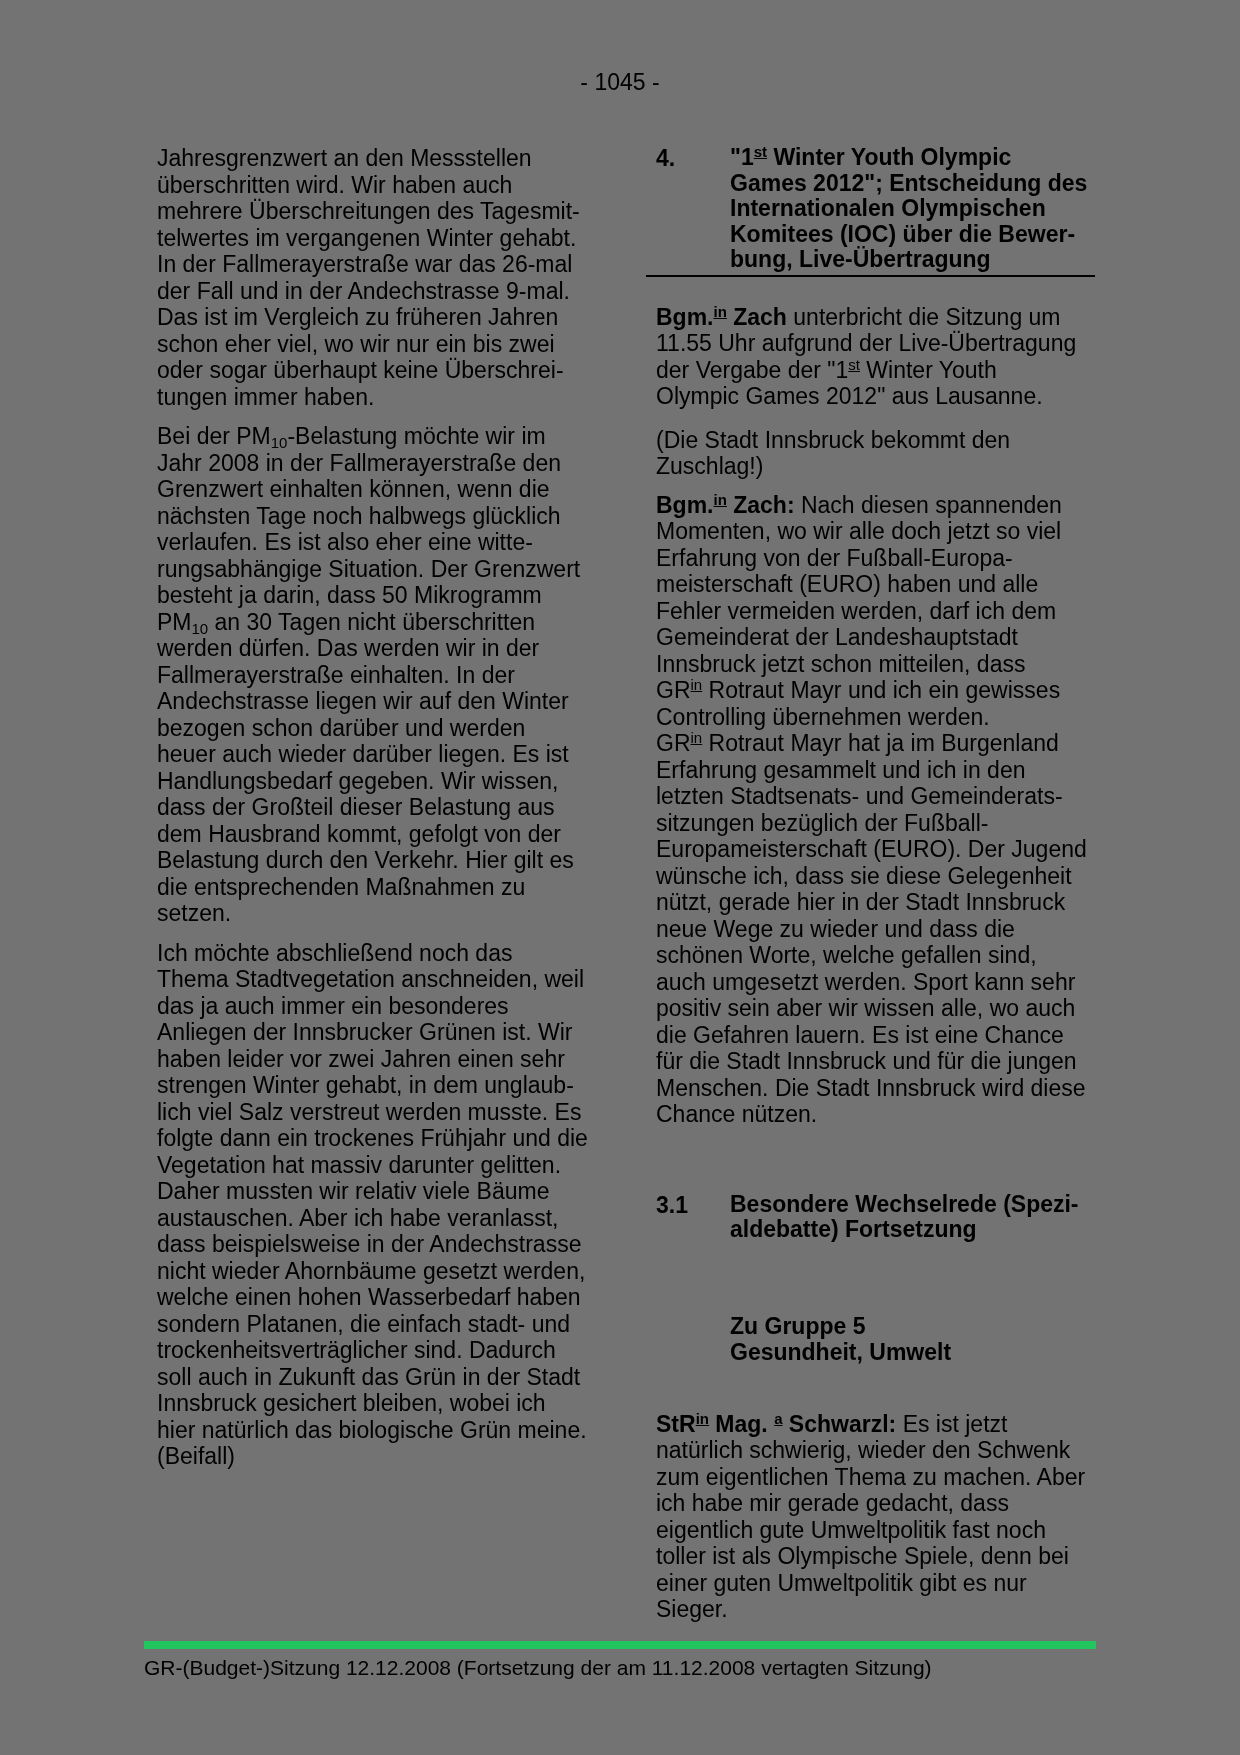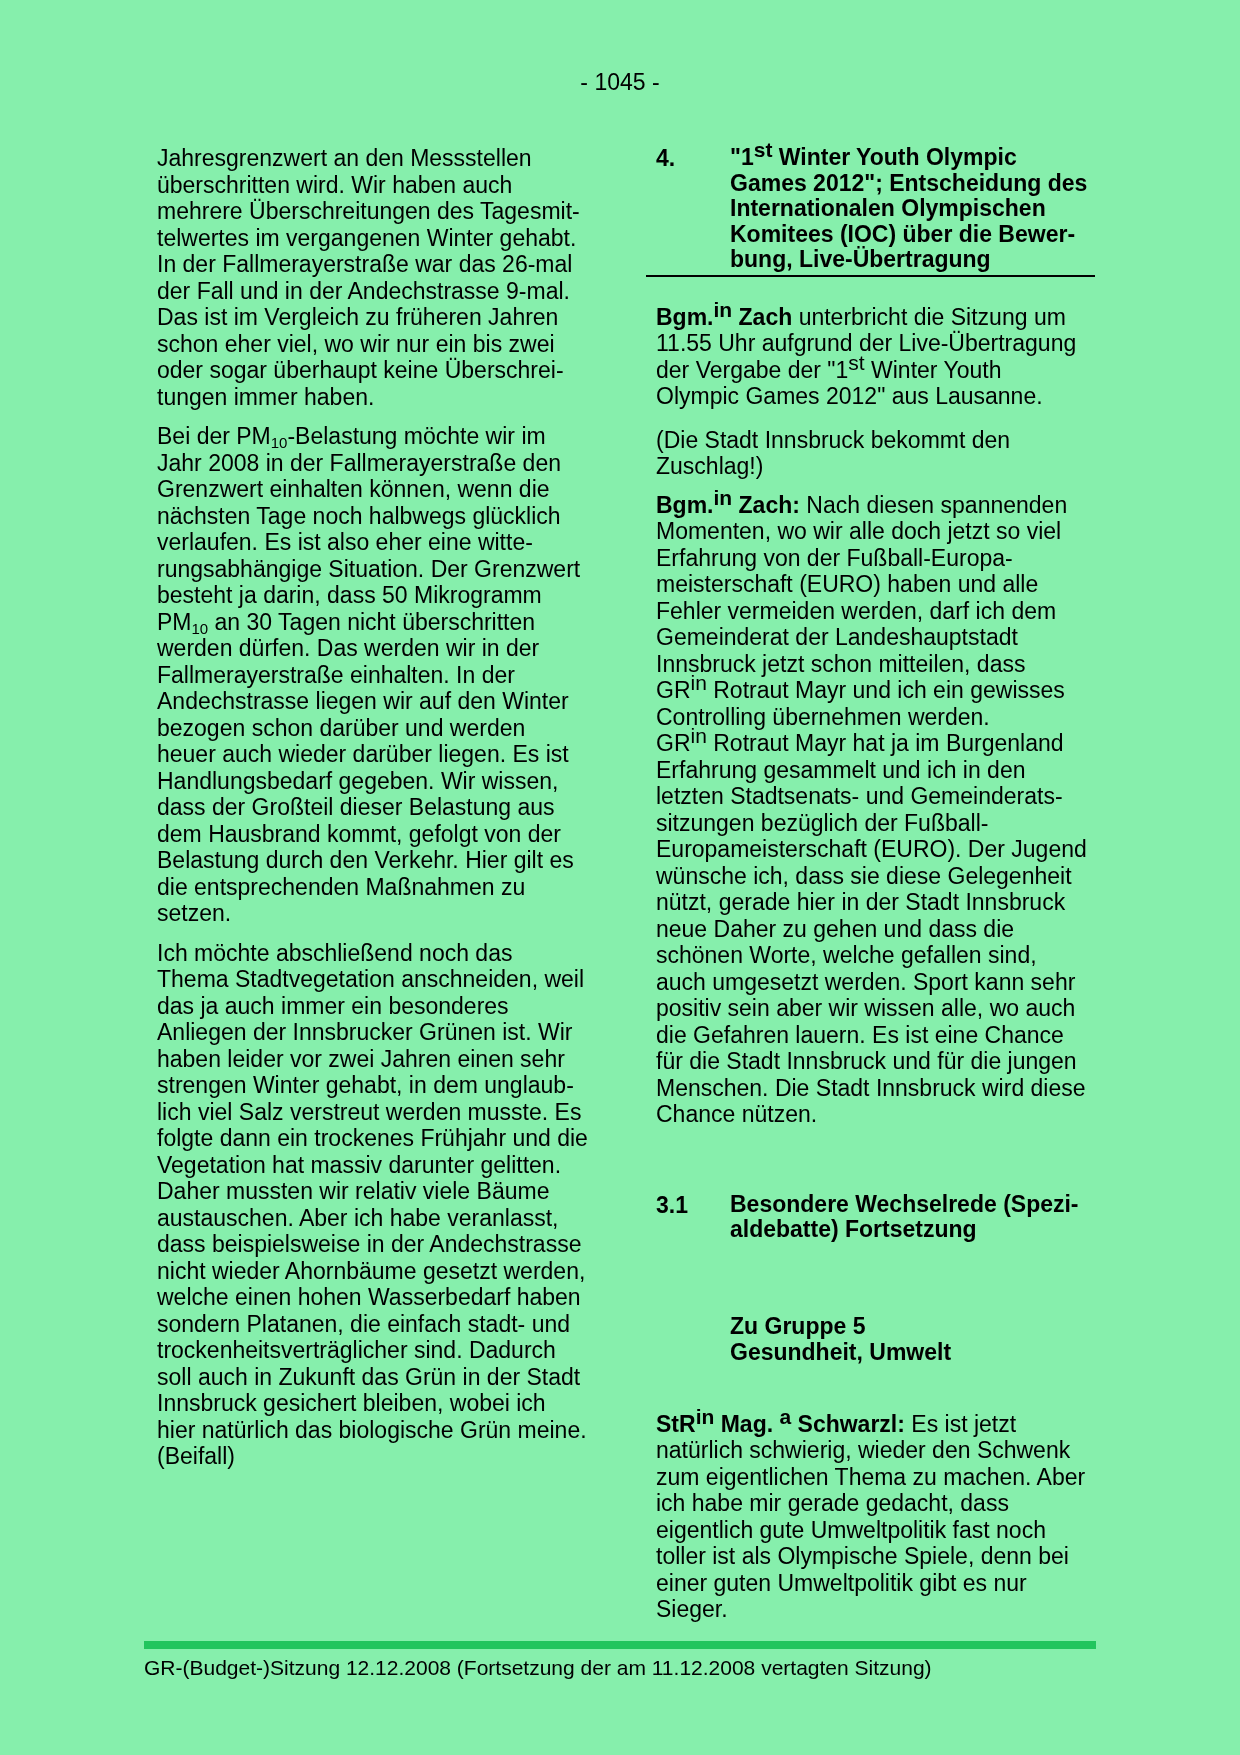--- a/index.html
+++ b/index.html
@@ -1,20 +1,20 @@
 <!DOCTYPE html>
 <html><head>
 <meta charset="utf-8">
 <style>
   html, body { margin: 0; padding: 0; background: #fff; }
   .page {
     position: relative;
     width: 1240px;
     height: 1755px;
-    background: #86efac;
+    background: #737373;
     color: #000;
     font-family: "Liberation Sans", sans-serif;
     font-size: 23px;
     line-height: 26.5px;
     overflow: hidden;
   }
   .pageno {
     position: absolute;
     top: 69px;
     left: 0;
@@ -50,25 +50,26 @@
 
   [data-name="paragraph-bgm-zach-unterbricht"] { margin-top: 27px; }
   [data-name="paragraph-zuschlag"]     { margin-top: 17px; }
   [data-name="paragraph-bgm-zach-nach"]{ margin-top: 12px; }
   [data-name="heading-3-1"]            { margin-top: 64px; }
   [data-name="subheading-gruppe-5"]    { margin-top: 70px; }
   [data-name="paragraph-str-schwarzl"] { margin-top: 45px; }
 
   .b { font-weight: bold; }
   .line sup {
-    font-size: 21px;
+    font-size: 15px;
     line-height: 0;
     vertical-align: baseline;
     position: relative;
     top: -8px;
+    text-decoration: underline;
   }
   .line sub {
     font-size: 15px;
     line-height: 0;
     vertical-align: baseline;
     position: relative;
     top: 4px;
   }
 
   .footer {
@@ -180,21 +181,21 @@
           <div class="line" data-name="text-line"><span>Innsbruck jetzt schon mitteilen, dass</span></div>
           <div class="line" data-name="text-line"><span>GR</span><sup>in</sup><span> Rotraut Mayr und ich ein gewisses</span></div>
           <div class="line" data-name="text-line"><span>Controlling übernehmen werden.</span></div>
           <div class="line" data-name="text-line"><span>GR</span><sup>in</sup><span> Rotraut Mayr hat ja im Burgenland</span></div>
           <div class="line" data-name="text-line"><span>Erfahrung gesammelt und ich in den</span></div>
           <div class="line" data-name="text-line"><span>letzten Stadtsenats- und Gemeinderats-</span></div>
           <div class="line" data-name="text-line"><span>sitzungen bezüglich der Fußball-</span></div>
           <div class="line" data-name="text-line"><span>Europameisterschaft (EURO). Der Jugend</span></div>
           <div class="line" data-name="text-line"><span>wünsche ich, dass sie diese Gelegenheit</span></div>
           <div class="line" data-name="text-line"><span>nützt, gerade hier in der Stadt Innsbruck</span></div>
-          <div class="line" data-name="text-line"><span>neue Daher zu gehen und dass die</span></div>
+          <div class="line" data-name="text-line"><span>neue Wege zu wieder und dass die</span></div>
           <div class="line" data-name="text-line"><span>schönen Worte, welche gefallen sind,</span></div>
           <div class="line" data-name="text-line"><span>auch umgesetzt werden. Sport kann sehr</span></div>
           <div class="line" data-name="text-line"><span>positiv sein aber wir wissen alle, wo auch</span></div>
           <div class="line" data-name="text-line"><span>die Gefahren lauern. Es ist eine Chance</span></div>
           <div class="line" data-name="text-line"><span>für die Stadt Innsbruck und für die jungen</span></div>
           <div class="line" data-name="text-line"><span>Menschen. Die Stadt Innsbruck wird diese</span></div>
           <div class="line" data-name="text-line"><span>Chance nützen.</span></div>
         </div>
         <div class="block block-heading" data-name="heading-3-1">
           <span class="hnum" data-name="heading-3-1-number">3.1</span>

